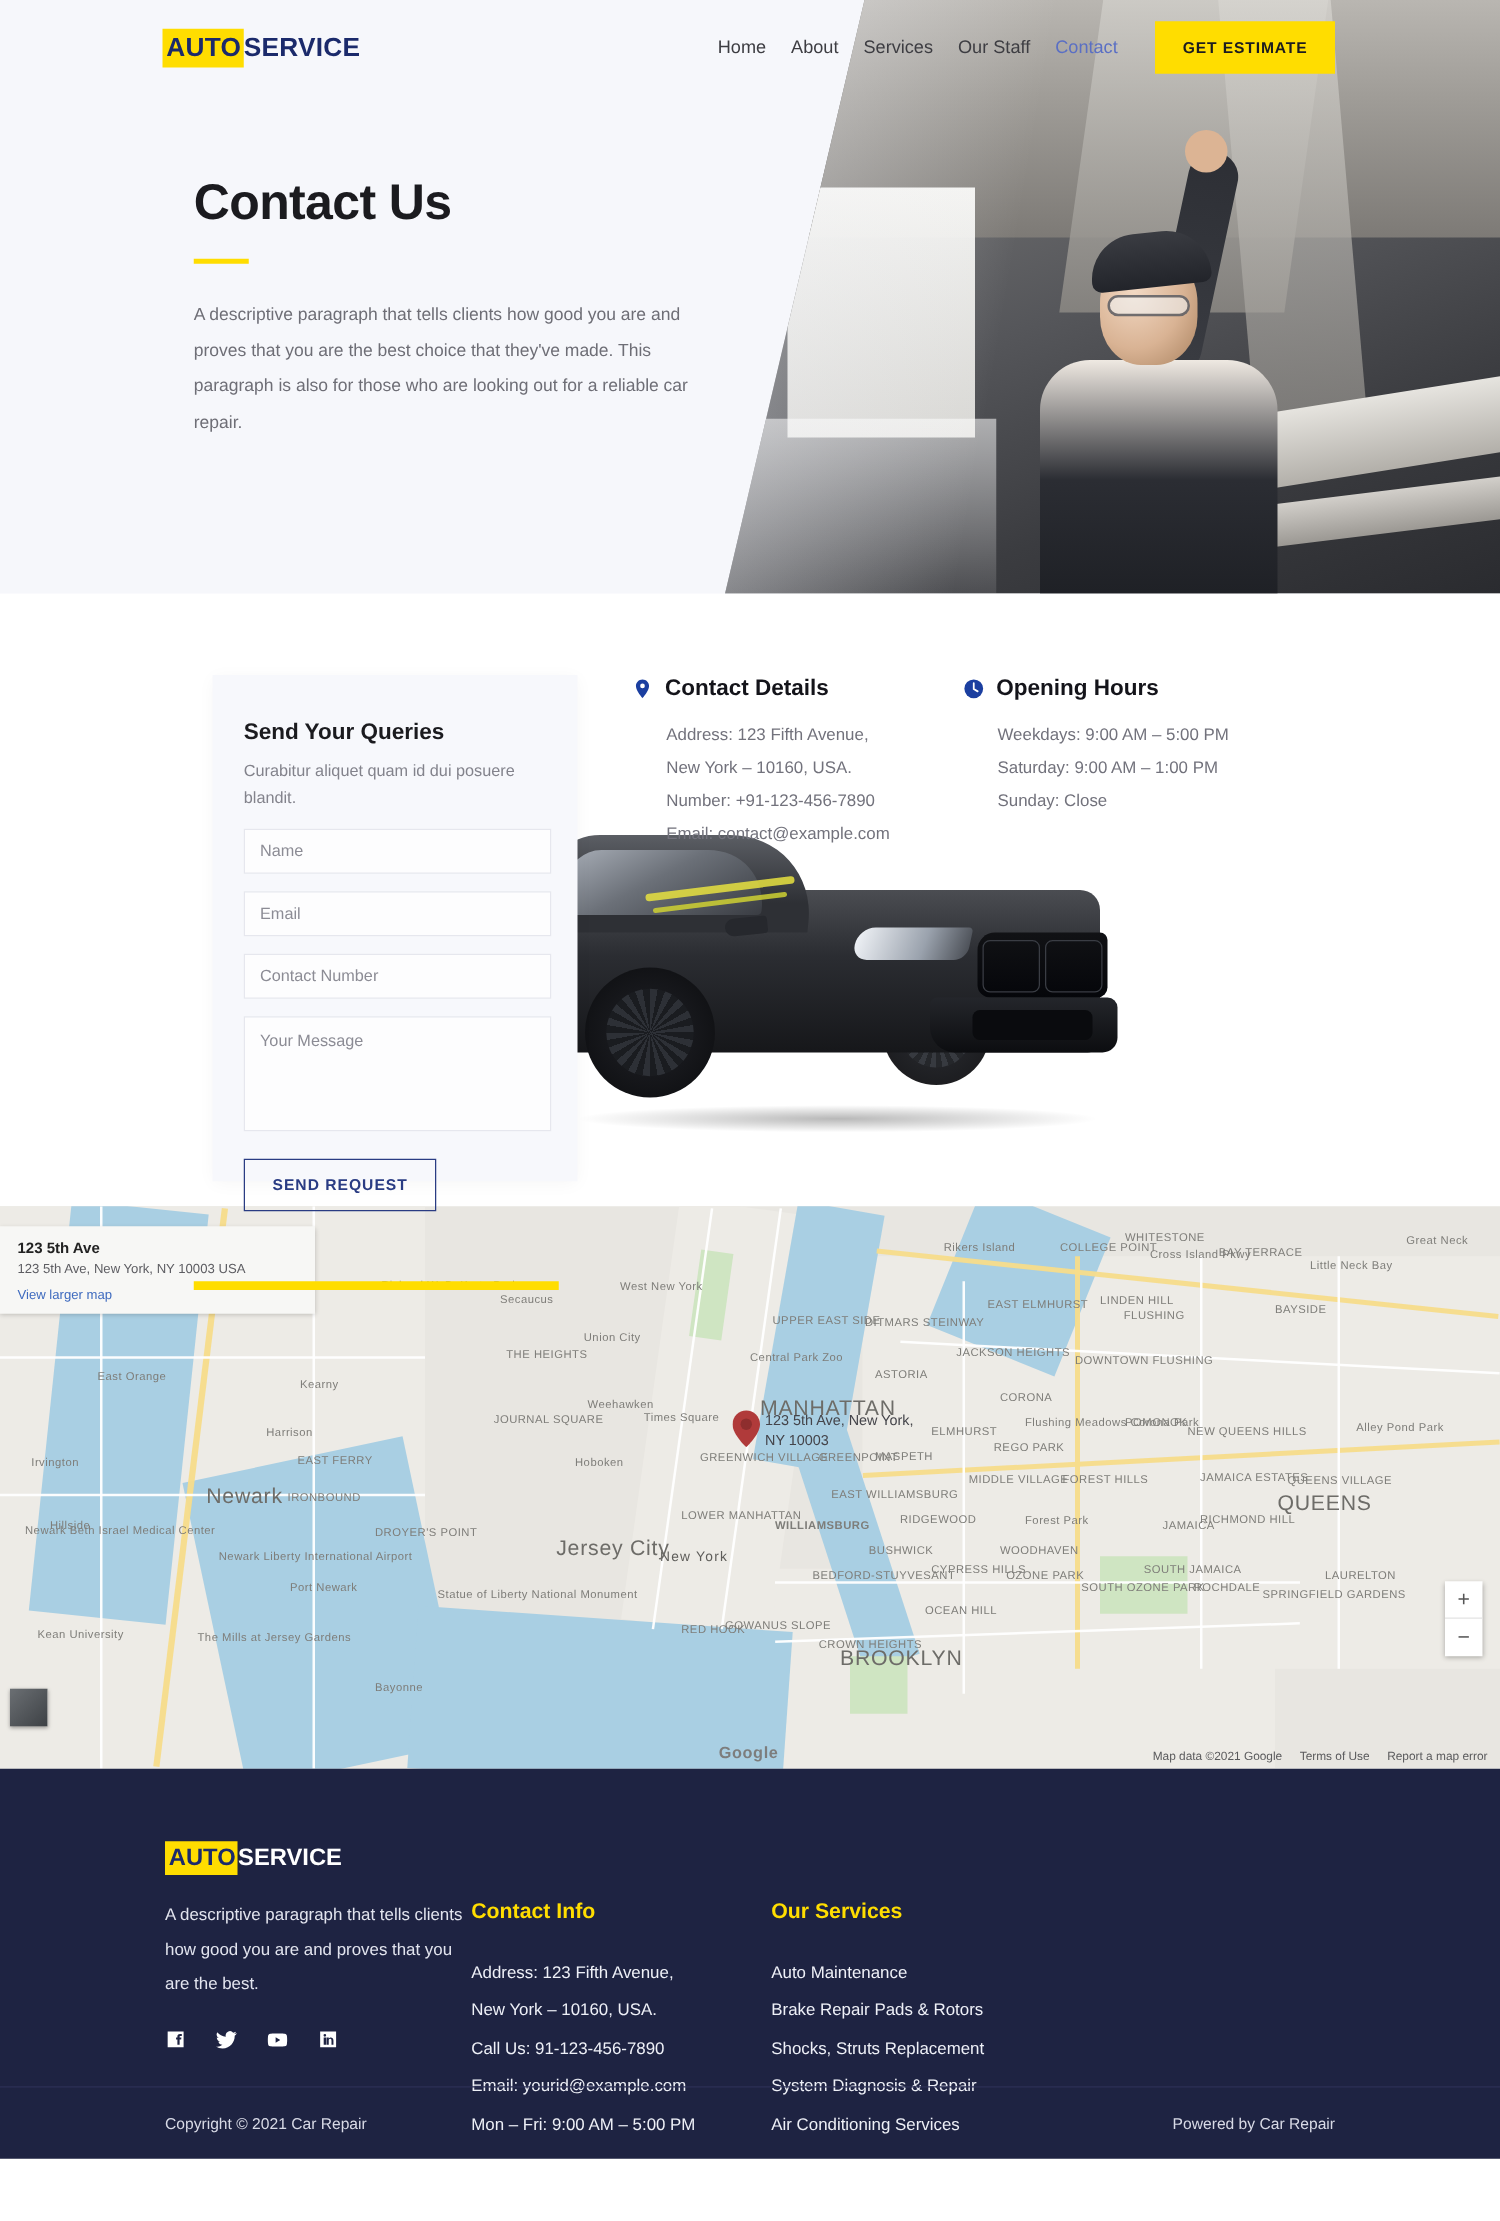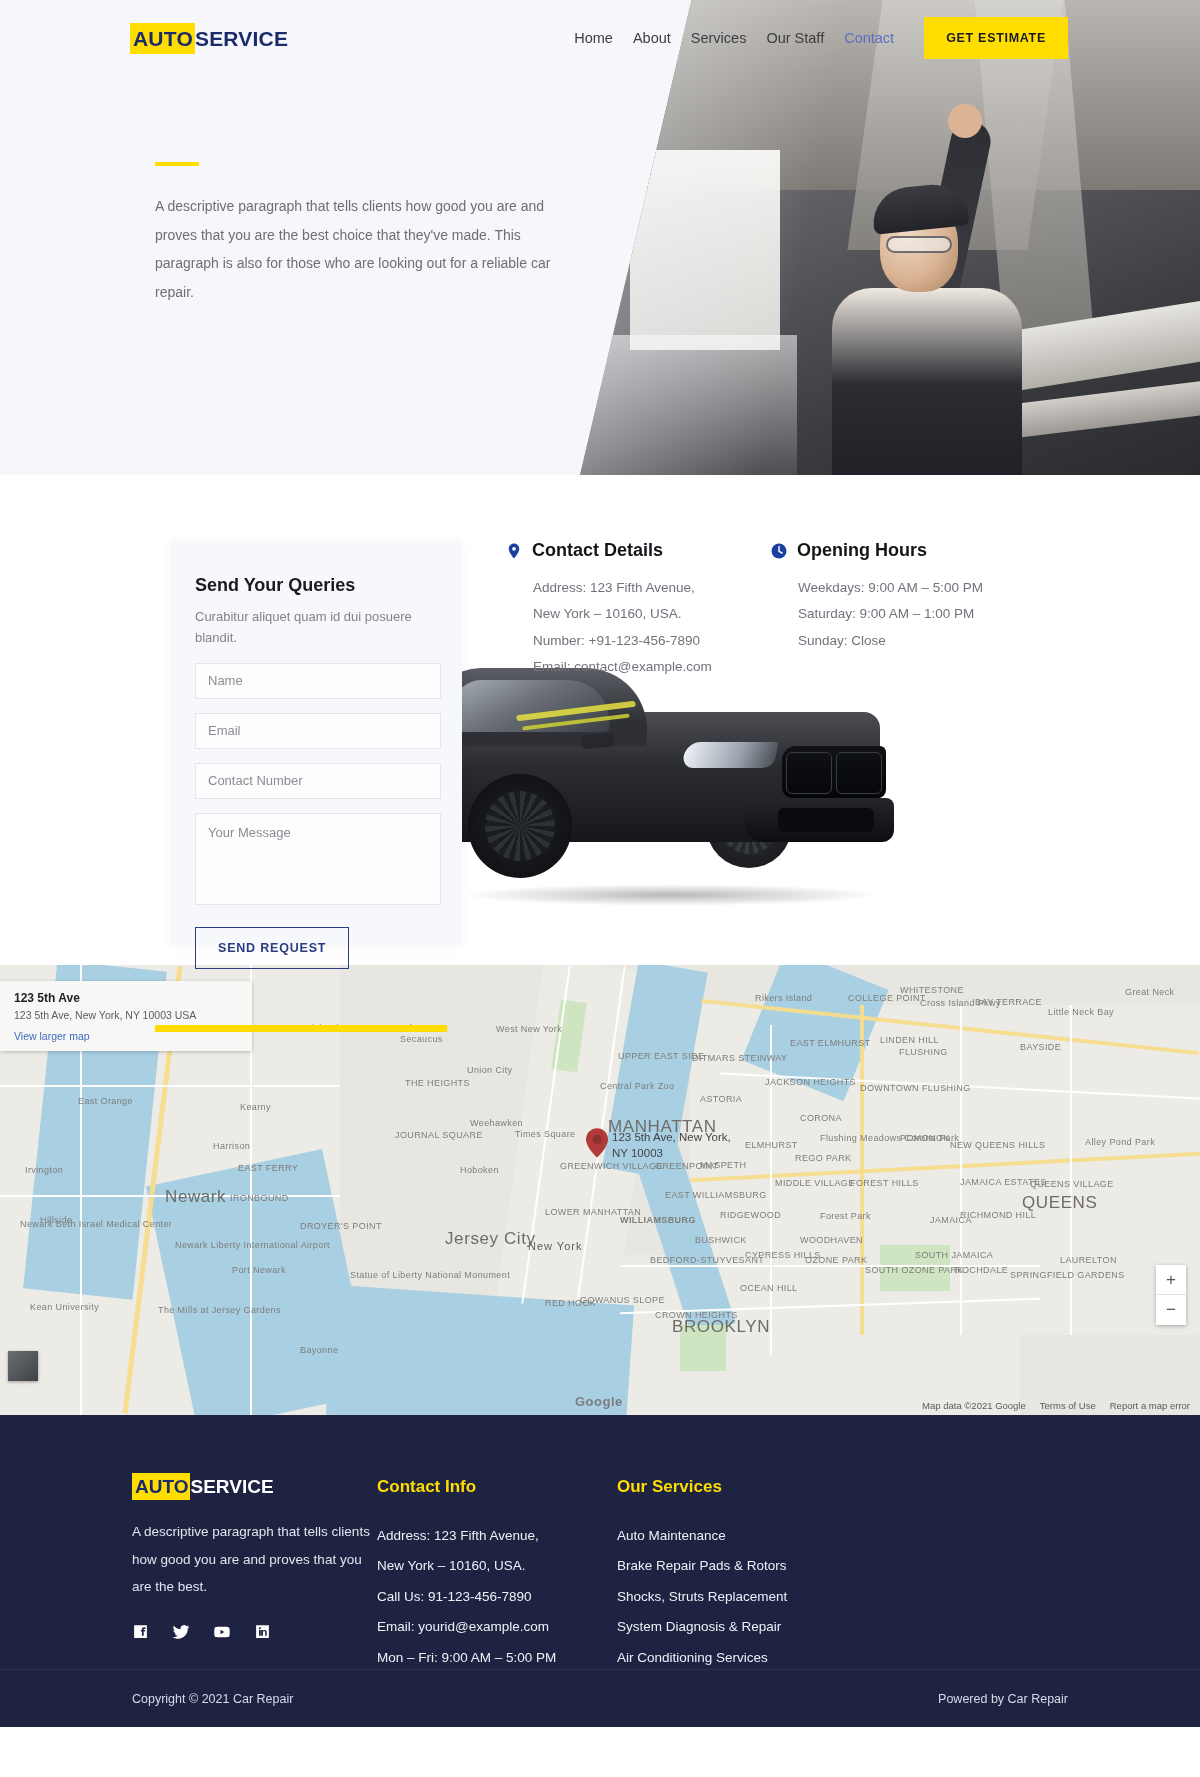--- a/index.html
+++ b/index.html
@@ -321,21 +321,21 @@
   .fcol-brand { width: 245px; }
   .flogo { font-size: 19px; font-weight: bold; line-height: 1; }
   .flogo .a { background: #ffdd00; color: #1b2a6b; padding: 3px 2px 3px 3px; }
   .flogo .b { color: #ffffff; padding: 3px 3px 3px 0; }
   .fdesc { margin-top: 22px; font-size: 13.5px; line-height: 2.05; color: #e2e4ee; }
   .social { margin-top: 22px; display: flex; gap: 23px; }
   .social svg { fill: #ffffff; cursor: pointer; }
   .fcol-contact { width: 240px; }
   .fcol-services { width: 240px; }
   .fcol-services2 { width: 240px; padding-top: 2px; }
-  .fhead { font-size: 17px; font-weight: bold; color: #ffdd00; }
+  .fhead { font-size: 17px; font-weight: bold; color: #ffdd00; margin-top: 42px; }
   .flist { margin-top: 24px; }
   .flist div { font-size: 13.5px; line-height: 2.25; color: #eef0f7; white-space: nowrap; }
   .flist.svc div { cursor: pointer; }
   .footer-bottom {
     position: absolute; left: 0; bottom: 0; width: 1200px; height: 58px;
     border-top: 1px solid #2c3156;
     display: flex; align-items: center; justify-content: space-between;
     padding: 0 132px;
   }
   .footer-bottom div { font-size: 12.5px; color: #d8dae6; }
@@ -371,20 +371,21 @@
       <a href="#">Home</a>
       <a href="#">About</a>
       <a href="#">Services</a>
       <a href="#">Our Staff</a>
       <a href="#" class="active">Contact</a>
     </div>
     <button class="btn-estimate">GET ESTIMATE</button>
   </nav>
 
   <div class="hero-copy">
+    <h1 class="hero-title">Contact Us</h1>
     <div class="hero-rule"></div>
     <p class="hero-text">A descriptive paragraph that tells clients how good you are and proves that you are the best choice that they've made. This paragraph is also for those who are looking out for a reliable car repair.</p>
   </div>
 </section>
 
 <section class="contact-sec">
 
   <div class="car-wrap">
     <div class="car-shadow"></div>
     <div class="wheel rear"></div>

